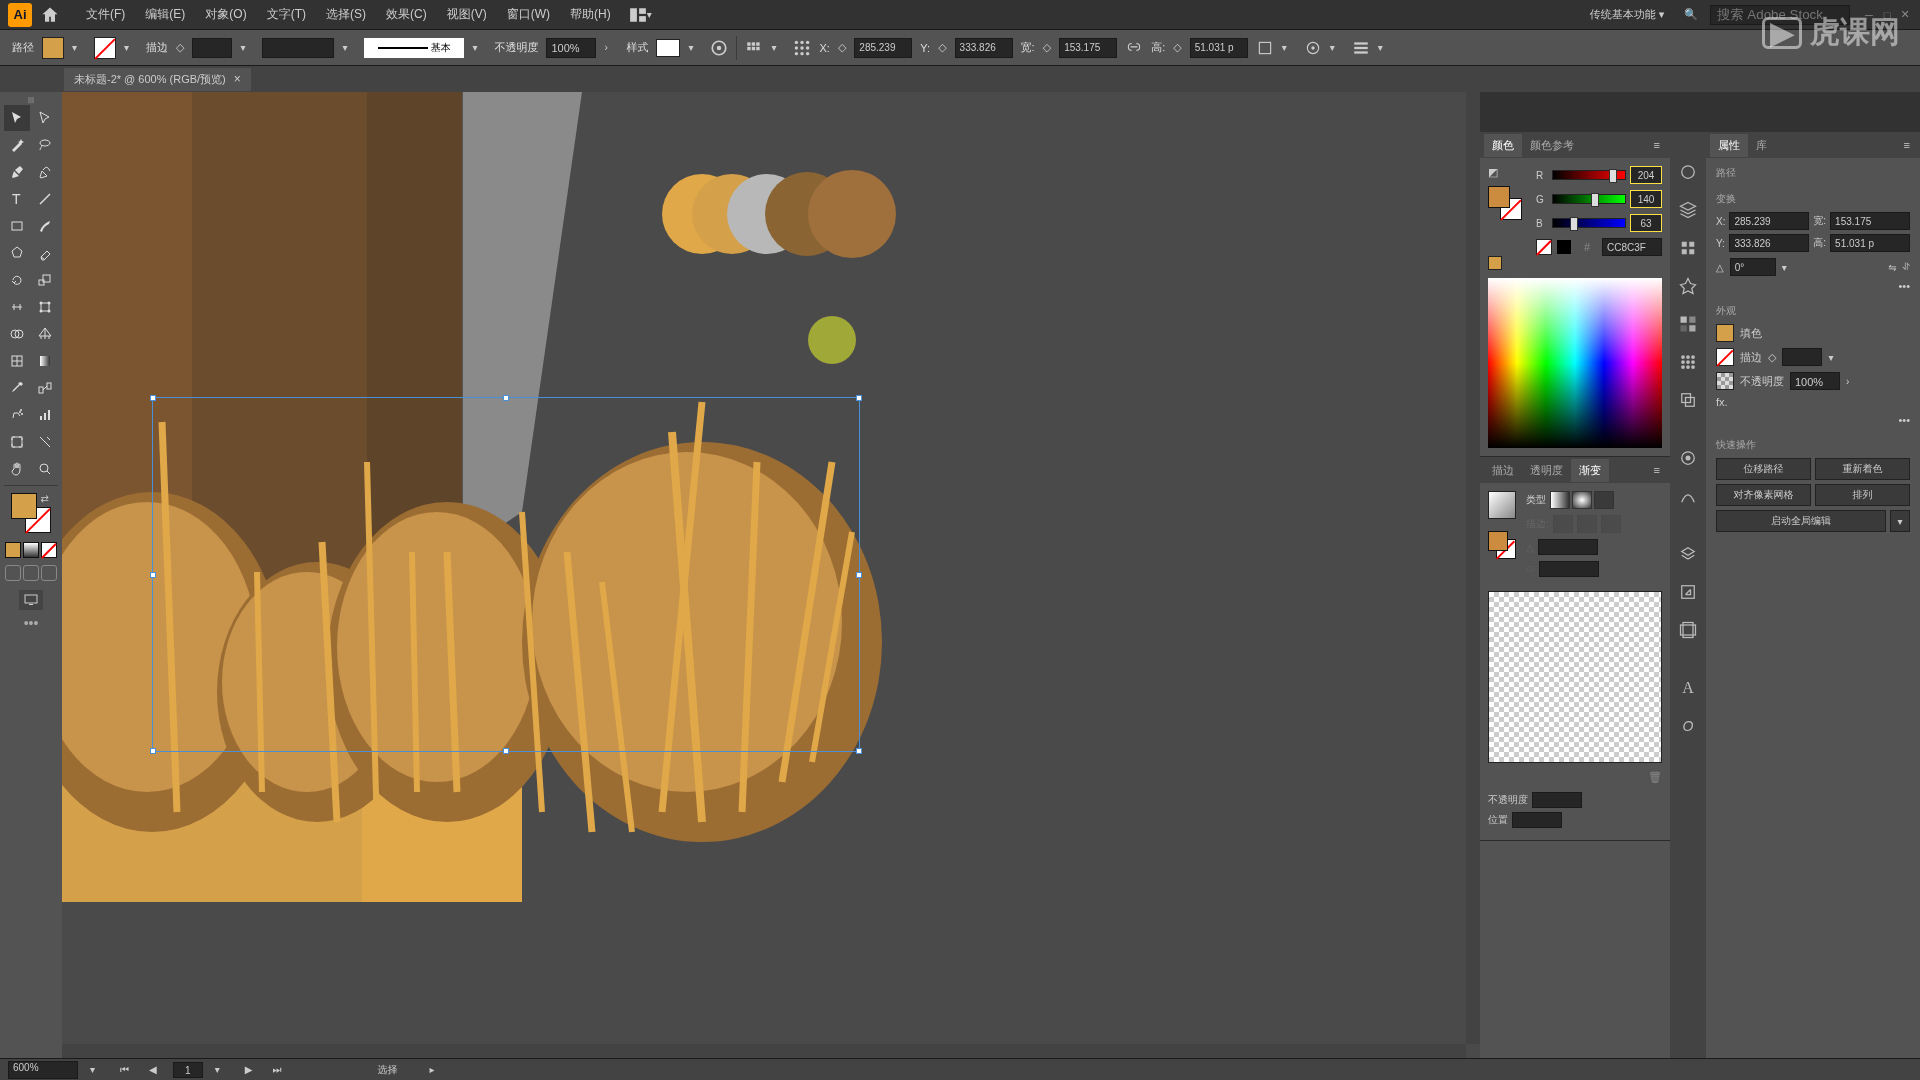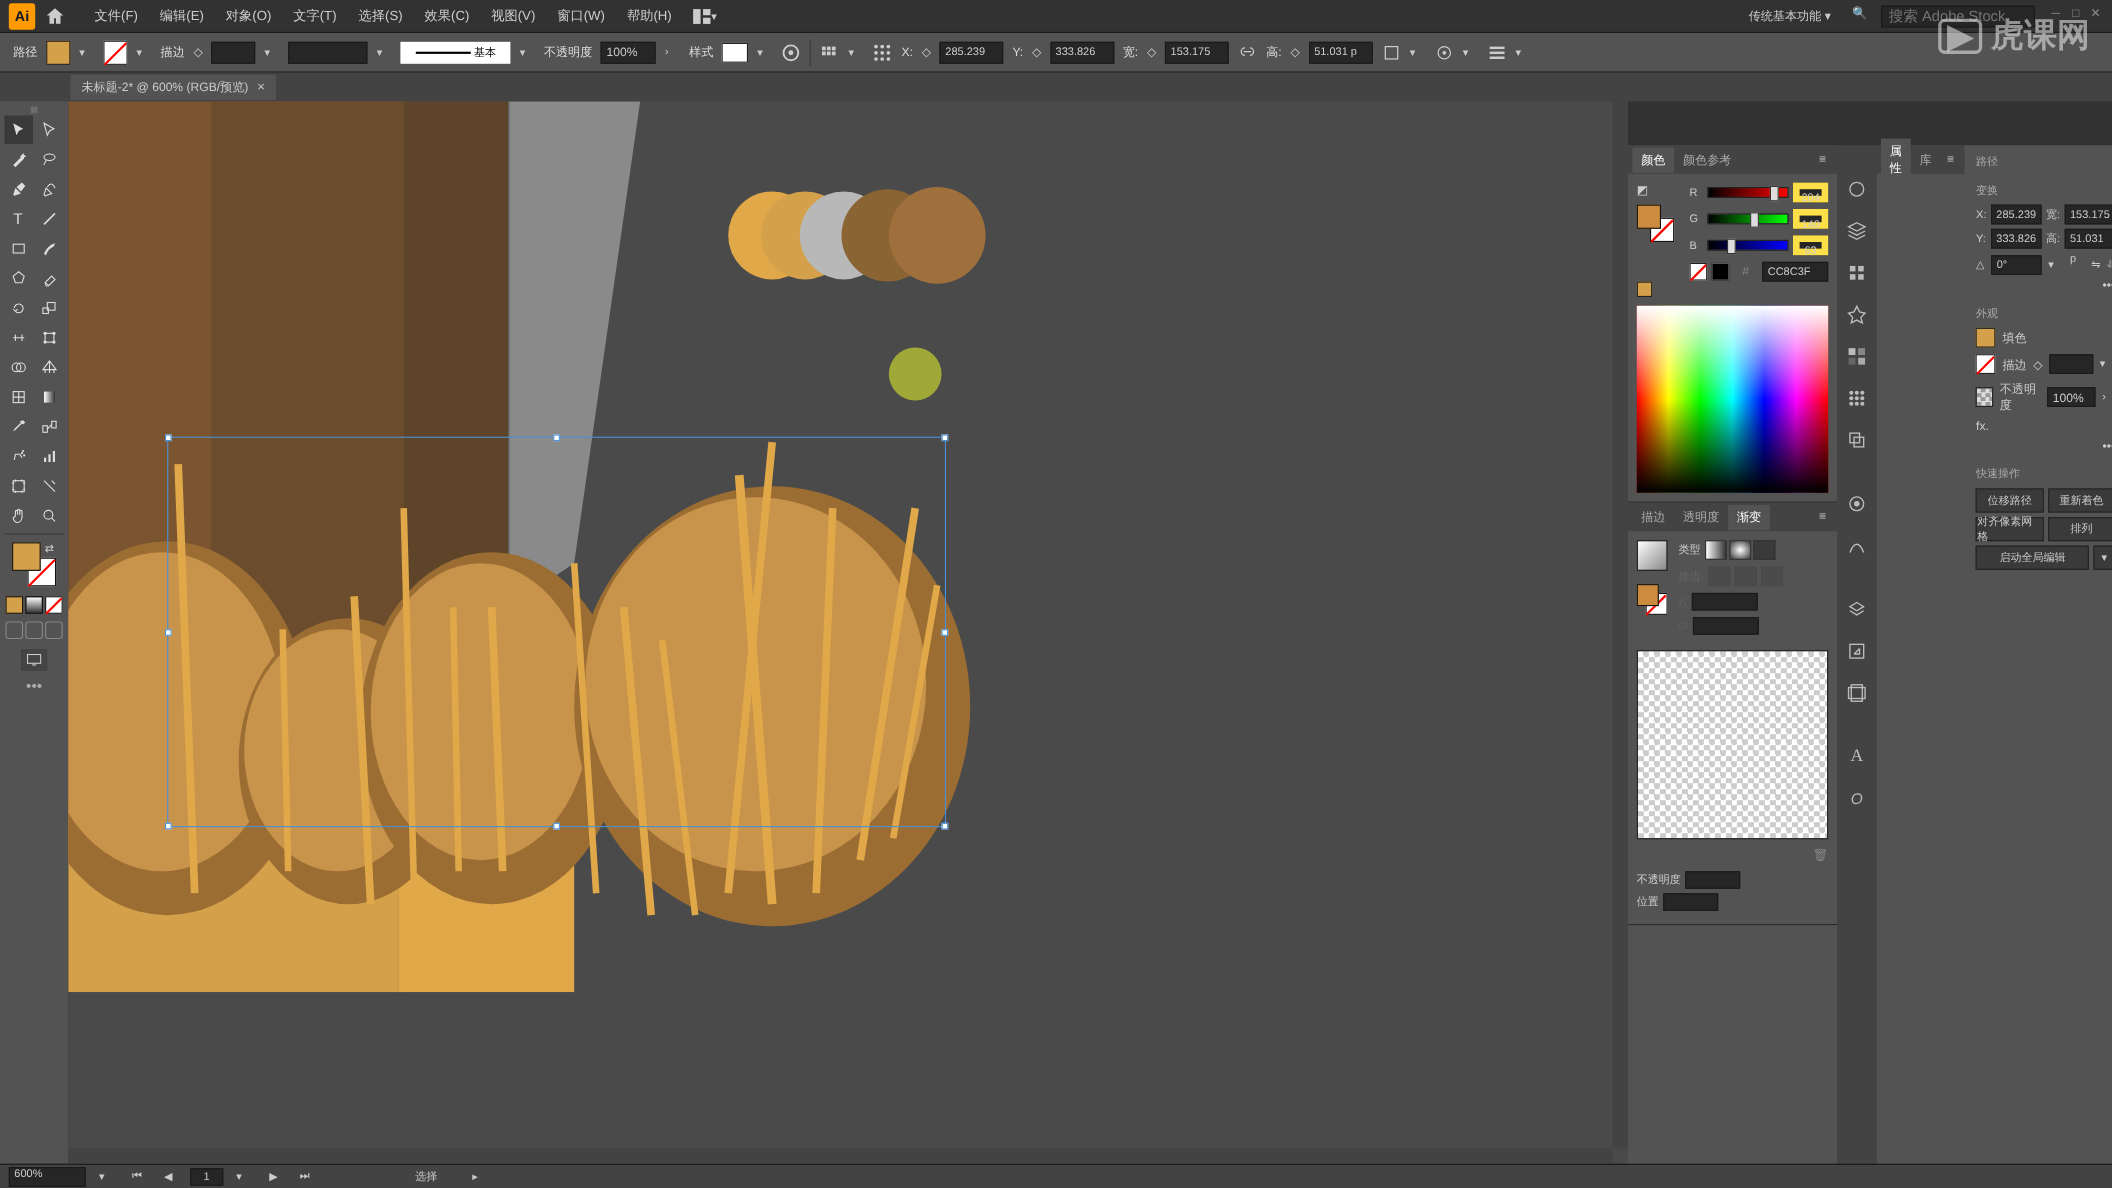--- a/index.html
+++ b/index.html
@@ -3,21 +3,21 @@
 <meta charset="utf-8">
 <style>
 * { margin: 0; padding: 0; box-sizing: border-box; font-family: "Microsoft YaHei", sans-serif; }
 body { background: #323232; color: #ccc; font-size: 11px; overflow: hidden; width: 1920px; height: 1080px; }
 
 
 .menubar { height: 30px; background: #323232; display: flex; align-items: center; padding: 0 8px; border-bottom: 1px solid #1a1a1a; }
 .ai-logo { width: 24px; height: 24px; background: #ff9a00; color: #0f172a; display: flex; align-items: center; justify-content: center; font-weight: bold; font-size: 13px; border-radius: 3px; margin-right: 8px; }
 .home-icon { width: 20px; height: 20px; margin-right: 16px; cursor: pointer; }
 .menubar-item { padding: 0 10px; cursor: pointer; font-size: 12px; }
-.menubar-right { margin-left: auto; display: flex; align-items: flex-start; gap: 12px; }
+.menubar-right { margin-left: auto; display: flex; align-items: center; gap: 12px; }
 .workspace-dropdown { padding: 2px 8px; cursor: pointer; }
 .search-box { width: 140px; height: 20px; background: #262626; border: 1px solid #1a1a1a; padding: 0 6px; color: #888; }
 .win-controls { display: flex; gap: 4px; }
 .win-control { width: 14px; height: 14px; cursor: pointer; color: #888; display: flex; align-items: center; justify-content: center; }
 
 
 .controlbar { height: 36px; background: #535353; display: flex; align-items: center; padding: 0 12px; gap: 8px; border-bottom: 1px solid #1a1a1a; }
 .ctrl-label { font-size: 11px; color: #ddd; }
 .color-swatch-sm { width: 22px; height: 22px; border: 1px solid #222; background: #d4a04a; }
 .color-swatch-sm.none { background: #fff; position: relative; }
@@ -102,39 +102,39 @@
 .color-panel .fill-c { position: absolute; width: 22px; height: 22px; background: #CC8C3F; border: 1px solid #111; top: 0; left: 0; z-index: 2; }
 .color-panel .stroke-c { position: absolute; width: 22px; height: 22px; background: #fff; border: 1px solid #111; bottom: 0; right: 0; }
 .color-panel .stroke-c::after { content: ''; position: absolute; width: 140%; height: 2px; background: red; transform: rotate(-45deg); top: 48%; left: -20%; }
 .slider-row { display: flex; align-items: center; gap: 4px; margin-bottom: 6px; }
 .slider-row .lbl { width: 12px; font-size: 10px; }
 .slider-track { flex: 1; height: 10px; position: relative; border: 1px solid #222; }
 .slider-r { background: linear-gradient(to right, #000, #f00); }
 .slider-g { background: linear-gradient(to right, #000, #0f0); }
 .slider-b { background: linear-gradient(to right, #000, #00f); }
 .slider-thumb { position: absolute; top: -2px; width: 8px; height: 14px; background: #ddd; border: 1px solid #333; }
-.slider-val { width: 32px; height: 18px; background: #262626; border: 6px solid #fde047; color: #ccc; font-size: 10px; text-align: center; line-height: 18px; }
+.slider-val { width: 32px; height: 18px; background: #262626; border: 1px solid #fde047; color: #ccc; font-size: 10px; text-align: center; line-height: 18px; }
 .hex-row { display: flex; align-items: center; gap: 4px; margin-top: 6px; }
 .hex-none { width: 16px; height: 16px; background: #fff; position: relative; border: 1px solid #222; }
 .hex-none::after { content: ''; position: absolute; width: 140%; height: 2px; background: red; transform: rotate(-45deg); top: 48%; left: -20%; }
 .hex-black { width: 16px; height: 16px; background: #000; border: 1px solid #555; }
 .hex-input { margin-left: auto; width: 60px; height: 18px; background: #262626; border: 1px solid #1a1a1a; color: #ccc; font-size: 10px; padding: 0 4px; }
 .spectrum { width: 100%; height: 170px; margin-top: 8px; background: linear-gradient(to bottom, rgba(255,255,255,1), rgba(255,255,255,0) 50%, rgba(0,0,0,0) 50%, rgba(0,0,0,1)), linear-gradient(to right, #f00, #ff0, #0f0, #0ff, #00f, #f0f, #f00); }
 
 
 .grad-body .swatch-g { width: 28px; height: 28px; background: linear-gradient(135deg, #fff, #888); border: 1px solid #222; margin-bottom: 6px; }
 .grad-row { display: flex; align-items: center; gap: 4px; margin-bottom: 6px; font-size: 10px; }
 .grad-types { display: flex; gap: 2px; }
 .grad-type { width: 20px; height: 18px; border: 1px solid #333; background: #3a3a3a; cursor: pointer; }
 .grad-preview { width: 100%; height: 172px; background: repeating-conic-gradient(#ccc 0% 25%, #fff 0% 50%) 0 0/10px 10px; border: 1px solid #222; margin-top: 8px; }
 .grad-field { display: flex; align-items: center; gap: 4px; margin-bottom: 4px; font-size: 10px; }
 .grad-field input { width: 50px; height: 16px; background: #262626; border: 1px solid #1a1a1a; color: #888; font-size: 10px; }
 
 
-.props-stack { width: 214px; background: #535353; display: flex; flex-direction: row; }
+.props-stack { width: 214px; background: #535353; display: flex; flex-direction: column; }
 .props-body { padding: 8px 10px; font-size: 11px; }
 .props-section { margin-bottom: 12px; }
 .props-section .sec-title { color: #aaa; font-size: 10px; margin-bottom: 6px; }
 .coord-grid { display: grid; grid-template-columns: auto 1fr auto 1fr; gap: 4px; align-items: center; font-size: 10px; }
 .coord-grid .cv { height: 18px; background: #262626; border: 1px solid #1a1a1a; padding: 0 4px; line-height: 18px; }
 .angle-row { display: flex; align-items: center; gap: 6px; margin-top: 6px; font-size: 10px; }
 .angle-input { width: 46px; height: 18px; background: #262626; border: 1px solid #1a1a1a; padding: 0 4px; line-height: 18px; }
 .appearance-row { display: flex; align-items: center; gap: 6px; margin-bottom: 6px; font-size: 11px; }
 .app-swatch { width: 18px; height: 18px; background: #d4a04a; border: 1px solid #222; }
 .app-swatch.none { background: #fff; position: relative; }

